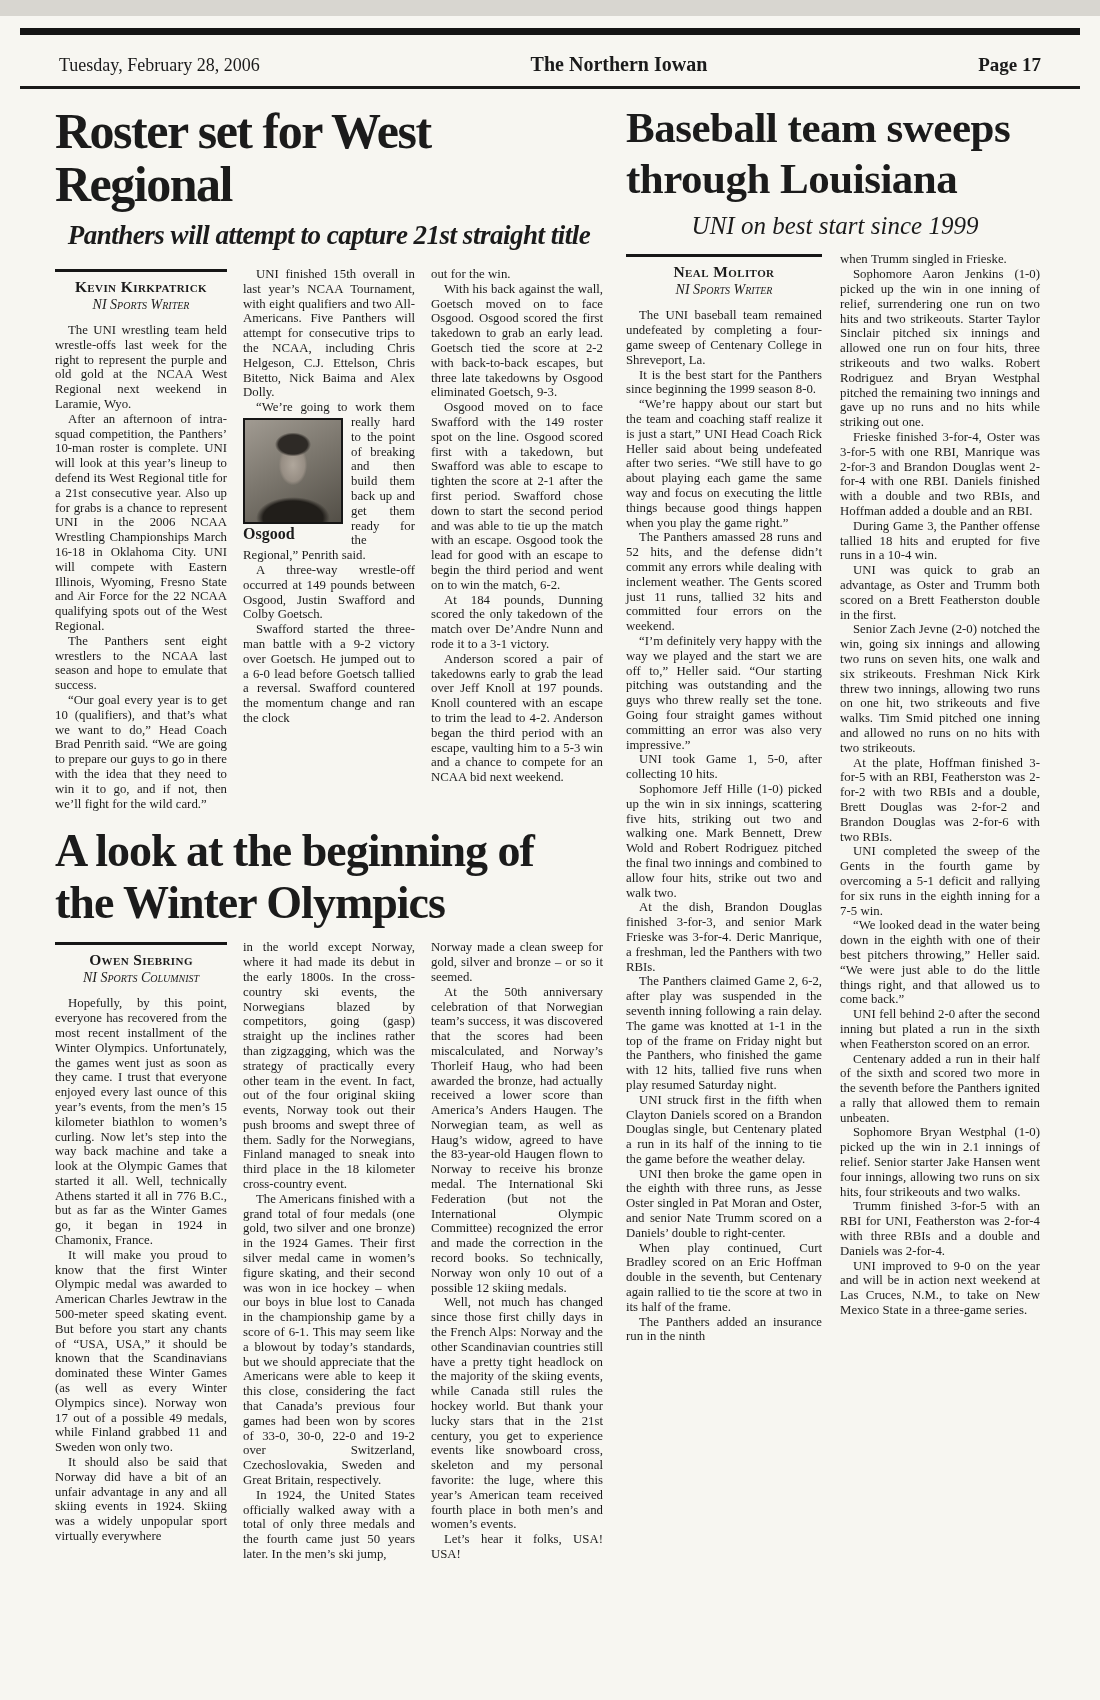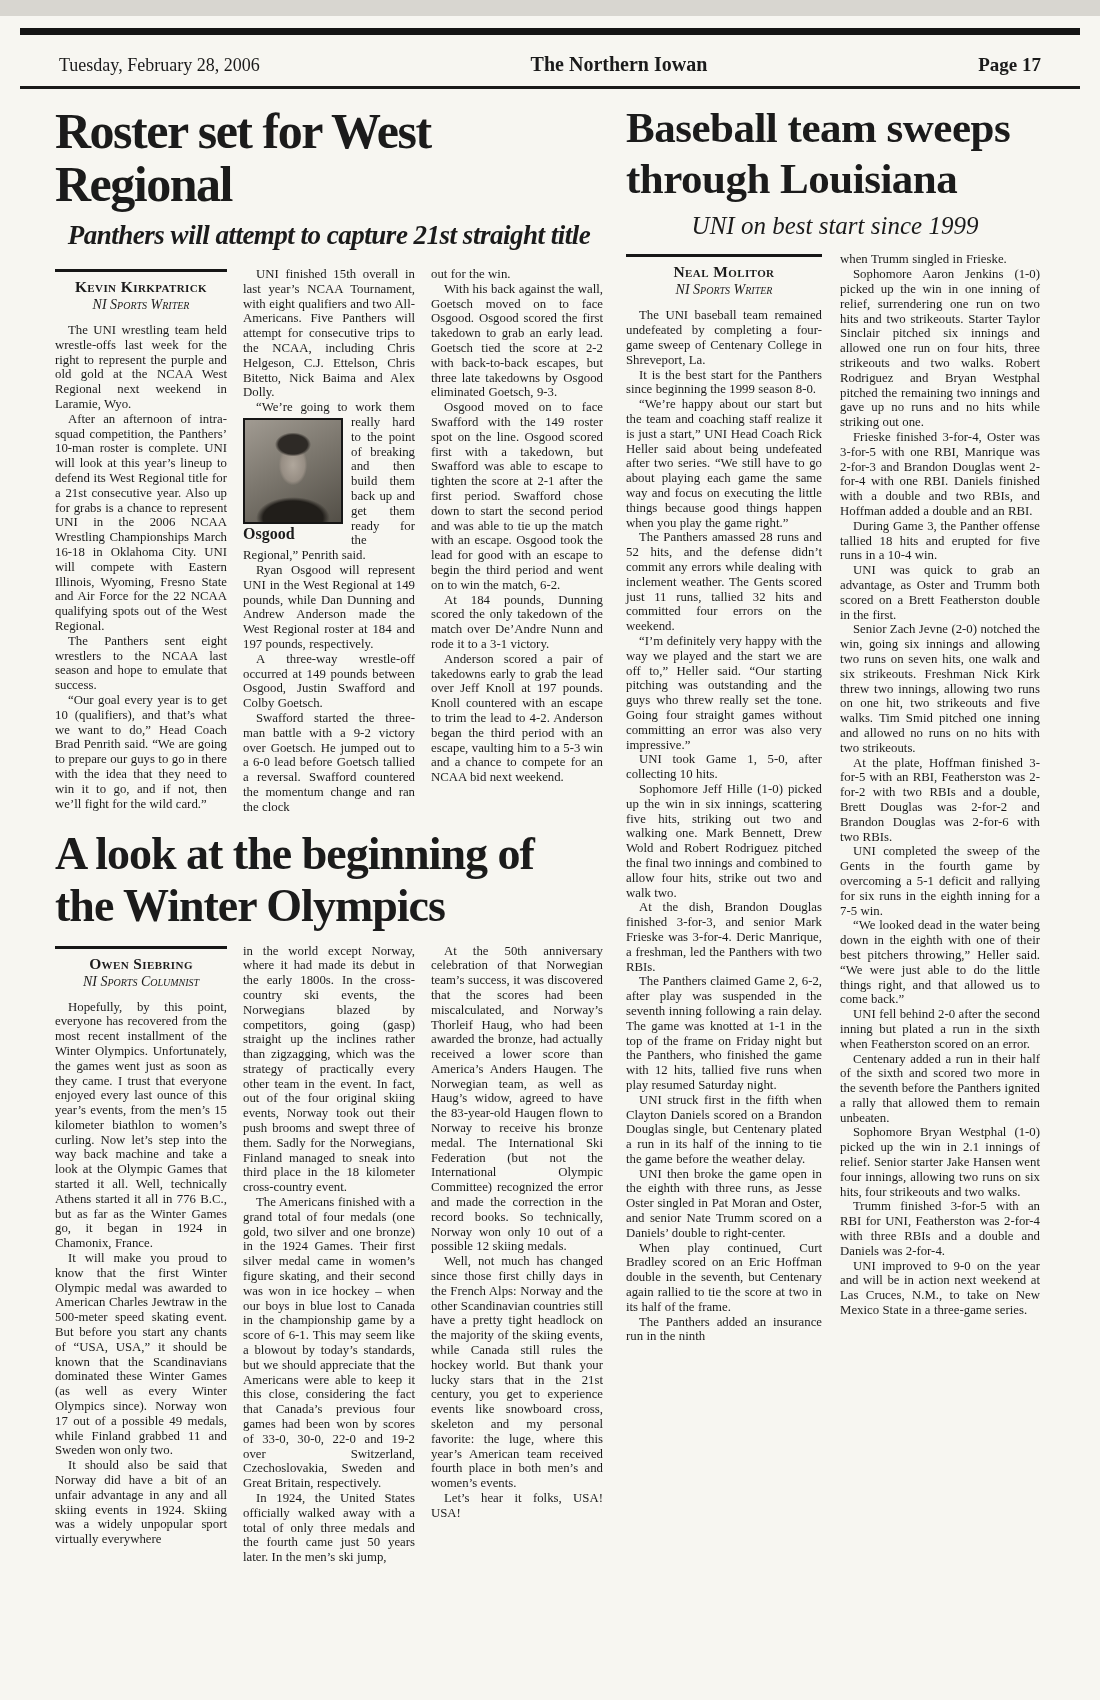--- a/index.html
+++ b/index.html
@@ -115,21 +115,20 @@
               </div>
             <p class="para">
               <span>“We’re going to work</span>
               <span class="photo-float">
                 <span class="photo-img"></span>
                 <span class="photo-caption">Osgood</span>
               </span>
               <span>them really hard to the point of breaking and then build them back up and get them ready for the Regional,” Penrith said.</span>
             </p>
             <div>
-                <p class="para">Ryan Osgood will represent UNI in the West Regional at 149 pounds, while Dan Dunning and Andrew Anderson made the West Regional roster at 184 and 197 pounds, respectively.</p>
                 <p class="para">A three-way wrestle-off occurred at 149 pounds between Osgood, Justin Swafford and Colby Goetsch.</p>
                 <p class="para">Swafford started the three-man battle with a 9-2 victory over Goetsch. He jumped out to a 6-0 lead before Goetsch tallied a reversal. Swafford countered the momentum change and ran the clock</p>
               </div>
           </div>
           <div class="col">
             <div>
                 <p class="para cont">out for the win.</p>
                 <p class="para">With his back against the wall, Goetsch moved on to face Osgood. Osgood scored the first takedown to grab an early lead. Goetsch tied the score at 2-2 with back-to-back escapes, but three late takedowns by Osgood eliminated Goetsch, 9-3.</p>
                 <p class="para">Osgood moved on to face Swafford with the 149 roster spot on the line. Osgood scored first with a takedown, but Swafford was able to escape to tighten the score at 2-1 after the first period. Swafford chose down to start the second period and was able to tie up the match with an escape. Osgood took the lead for good with an escape to begin the third period and went on to win the match, 6-2.</p>
                 <p class="para">At 184 pounds, Dunning scored the only takedown of the match over De’Andre Nunn and rode it to a 3-1 victory.</p>
@@ -157,20 +156,21 @@
           </div>
           <div class="col">
             <div>
                 <p class="para cont">in the world except Norway, where it had made its debut in the early 1800s. In the cross-country ski events, the Norwegians blazed by competitors, going (gasp) straight up the inclines rather than zigzagging, which was the strategy of practically every other team in the event. In fact, out of the four original skiing events, Norway took out their push brooms and swept three of them. Sadly for the Norwegians, Finland managed to sneak into third place in the 18 kilometer cross-country event.</p>
                 <p class="para">The Americans finished with a grand total of four medals (one gold, two silver and one bronze) in the 1924 Games. Their first silver medal came in women’s figure skating, and their second was won in ice hockey – when our boys in blue lost to Canada in the championship game by a score of 6-1. This may seem like a blowout by today’s standards, but we should appreciate that the Americans were able to keep it this close, considering the fact that Canada’s previous four games had been won by scores of 33-0, 30-0, 22-0 and 19-2 over Switzerland, Czechoslovakia, Sweden and Great Britain, respectively.</p>
                 <p class="para">In 1924, the United States officially walked away with a total of only three medals and the fourth came just 50 years later. In the men’s ski jump,</p>
               </div>
           </div>
           <div class="col">
             <div>
+                <p class="para cont">Norway made a clean sweep for gold, silver and bronze – or so it seemed.</p>
                 <p class="para">At the 50th anniversary celebration of that Norwegian team’s success, it was discovered that the scores had been miscalculated, and Norway’s Thorleif Haug, who had been awarded the bronze, had actually received a lower score than America’s Anders Haugen. The Norwegian team, as well as Haug’s widow, agreed to have the 83-year-old Haugen flown to Norway to receive his bronze medal. The International Ski Federation (but not the International Olympic Committee) recognized the error and made the correction in the record books. So technically, Norway won only 10 out of a possible 12 skiing medals.</p>
                 <p class="para">Well, not much has changed since those first chilly days in the French Alps: Norway and the other Scandinavian countries still have a pretty tight headlock on the majority of the skiing events, while Canada still rules the hockey world. But thank your lucky stars that in the 21st century, you get to experience events like snowboard cross, skeleton and my personal favorite: the luge, where this year’s American team received fourth place in both men’s and women’s events.</p>
                 <p class="para">Let’s hear it folks, USA! USA!</p>
               </div>
           </div>
         </div>
       </div>
 
       <div class="divider"></div>
 

